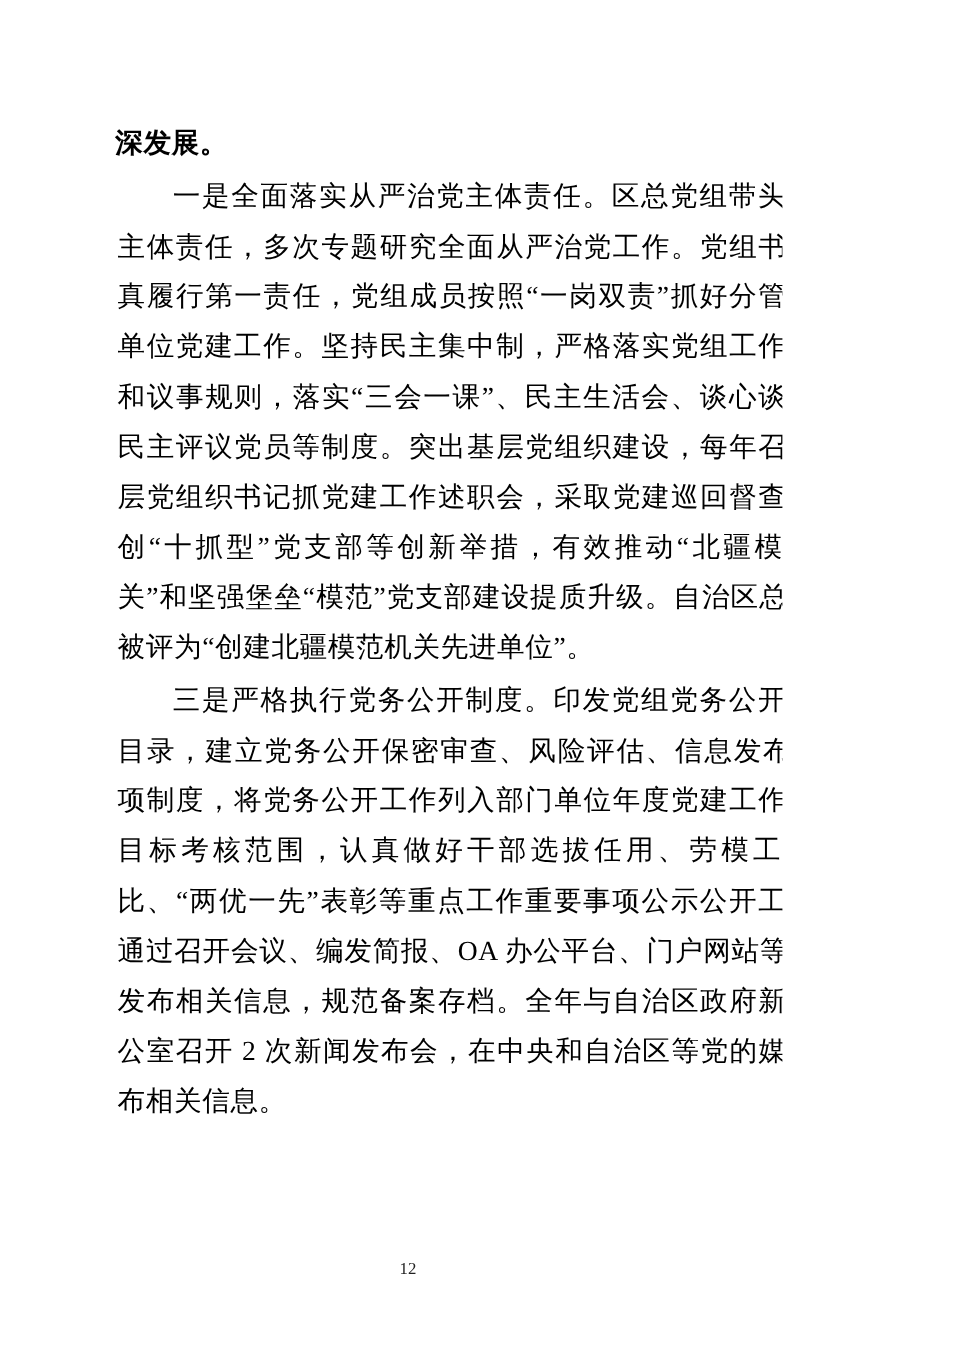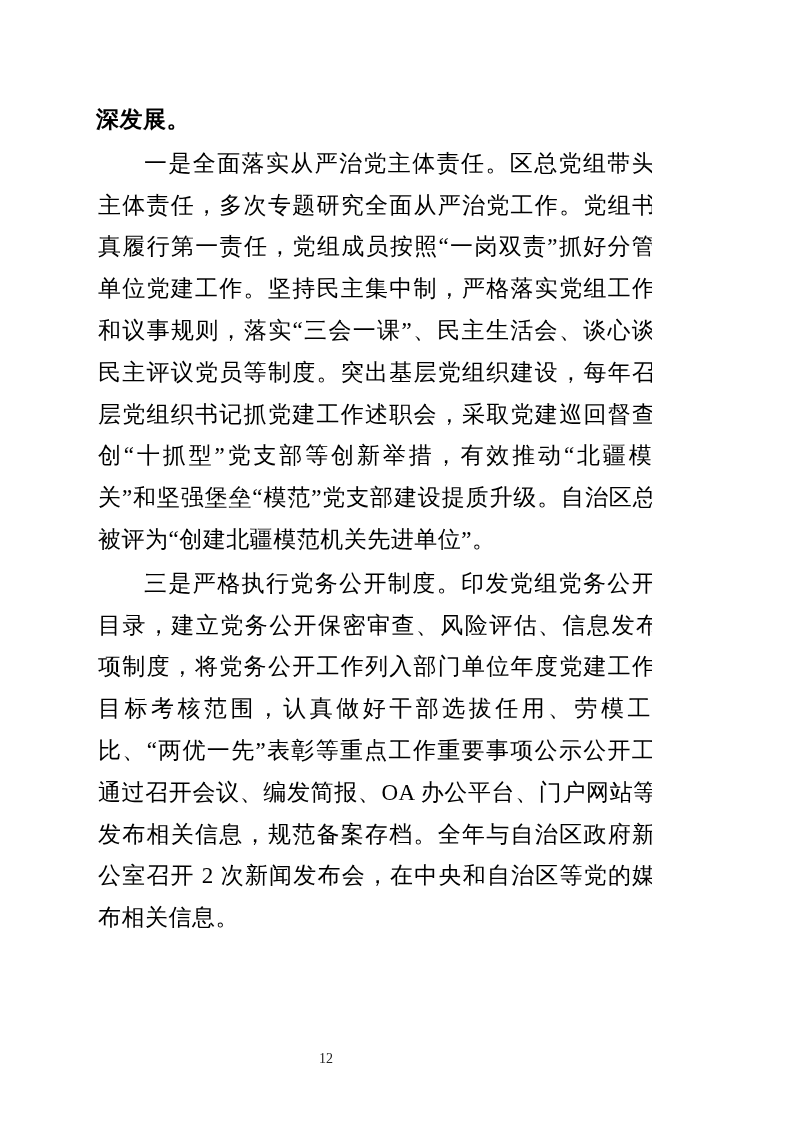--- a/index.html
+++ b/index.html
@@ -37,20 +37,21 @@
   .page-number {
     position: absolute;
     left: 0;
     top: 1050px;
     width: 100%;
     text-align: center;
     font-size: 14px;
     line-height: 18px;
     color: #222222;
     font-family: "Liberation Serif", "DejaVu Serif", serif;
+    padding-left: 14px;
   }
 </style>
 </head>
 <body>
 
 <div class="page">
   <div class="content">
     <p class="tail">深发展。</p>
     <p class="para">一是全面落实从严治党主体责任。区总党组带头落实主体责任，多次专题研究全面从严治党工作。党组书记认真履行第一责任，党组成员按照“一岗双责”抓好分管部门单位党建工作。坚持民主集中制，严格落实党组工作条例和议事规则，落实“三会一课”、民主生活会、谈心谈话、民主评议党员等制度。突出基层党组织建设，每年召开基层党组织书记抓党建工作述职会，采取党建巡回督查、争创“十抓型”党支部等创新举措，有效推动“北疆模范机关”和坚强堡垒“模范”党支部建设提质升级。自治区总工会被评为“创建北疆模范机关先进单位”。</p>
     <p class="para">三是严格执行党务公开制度。印发党组党务公开工作目录，建立党务公开保密审查、风险评估、信息发布等 6 项制度，将党务公开工作列入部门单位年度党建工作共性目标考核范围，认真做好干部选拔任用、劳模工匠评比、“两优一先”表彰等重点工作重要事项公示公开工作。通过召开会议、编发简报、OA 办公平台、门户网站等渠道发布相关信息，规范备案存档。全年与自治区政府新闻办公室召开 2 次新闻发布会，在中央和自治区等党的媒体发布相关信息。</p>

